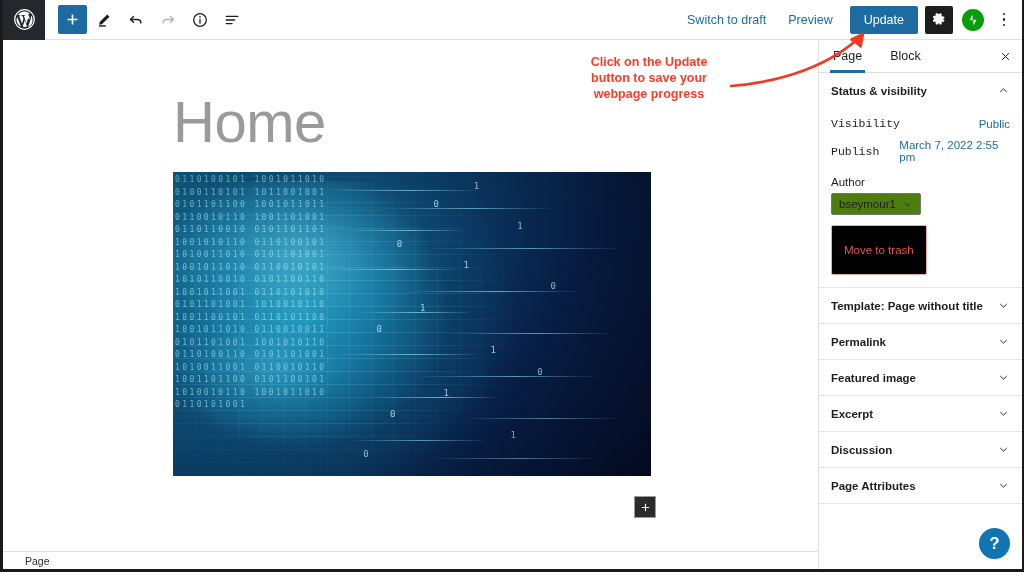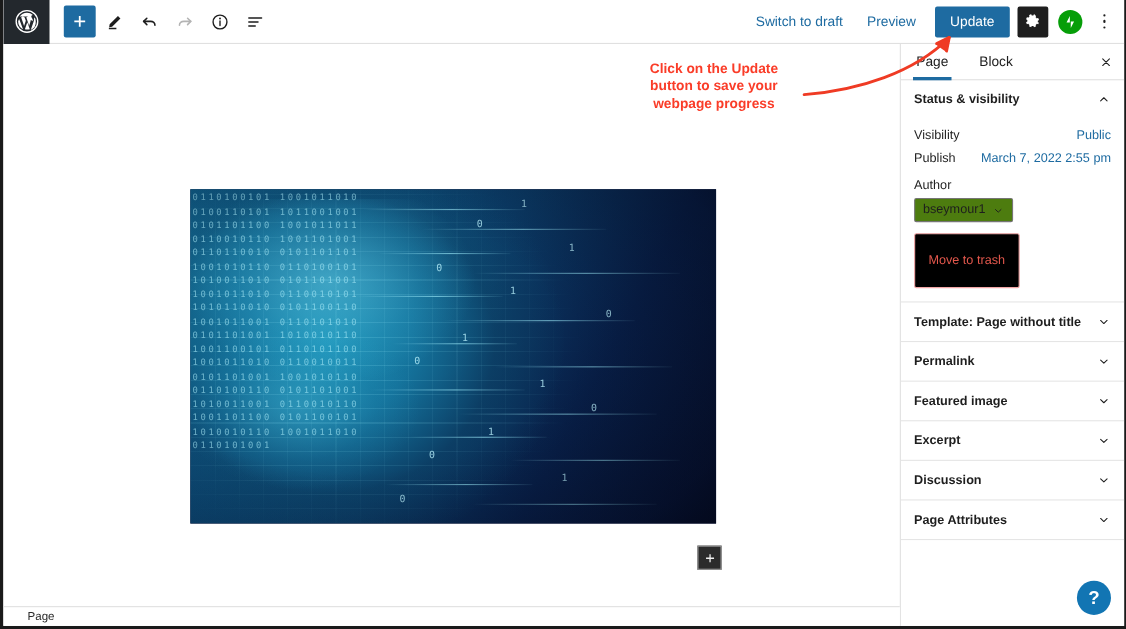--- a/index.html
+++ b/index.html
@@ -287,21 +287,21 @@
     font-weight: bold;
     color: #1e1e1e;
   }
   .panel-body { padding-bottom: 12px; }
   .row {
     display: flex;
     align-items: center;
     margin-top: 9px;
     font-size: 11.5px;
   }
-  .row-label { color: #1e1e1e; flex: 0 0 auto; }
+  .row-label { color: #1e1e1e; flex: 0 0 auto; font-family: Liberation Mono, monospace; }
   .row-value {
     margin-left: auto;
     color: #1e6ba1;
     cursor: pointer;
     padding-left: 20px;
   }
   .field-label {
     font-size: 11.5px;
     color: #1e1e1e;
     margin-top: 13px;
@@ -459,20 +459,21 @@
       <div id="more-btn">
         <i></i>
           <i></i>
           <i></i>
       </div>
     </div>
   </div>
 
   <div id="canvas">
 
+    <div id="page-title">Home</div>
 
     <div id="image-block">
       <div class="img-bg"></div>
       <div class="img-head"></div>
       <div class="circuit"></div>
       <div class="binary">0110100101 1001011010 0100110101 1011001001 0101101100 1001011011 0110010110 1001101001 0110110010 0101101101 1001010110 0110100101 1010011010 0101101001 1001011010 0110010101 1010110010 0101100110 1001011001 0110101010 0101101001 1010010110 1001100101 0110101100 1001011010 0110010011 0101101001 1001010110 0110100110 0101101001 1010011001 0110010110 1001101100 0101100101 1010010110 1001011010 0110101001</div>
       <div class="streams">
         <span style="left:4%;top:6%;width:44%"></span>
           <b style="left:47%;top:3%">1</b>
         <span style="left:20%;top:12%;width:50%"></span>

